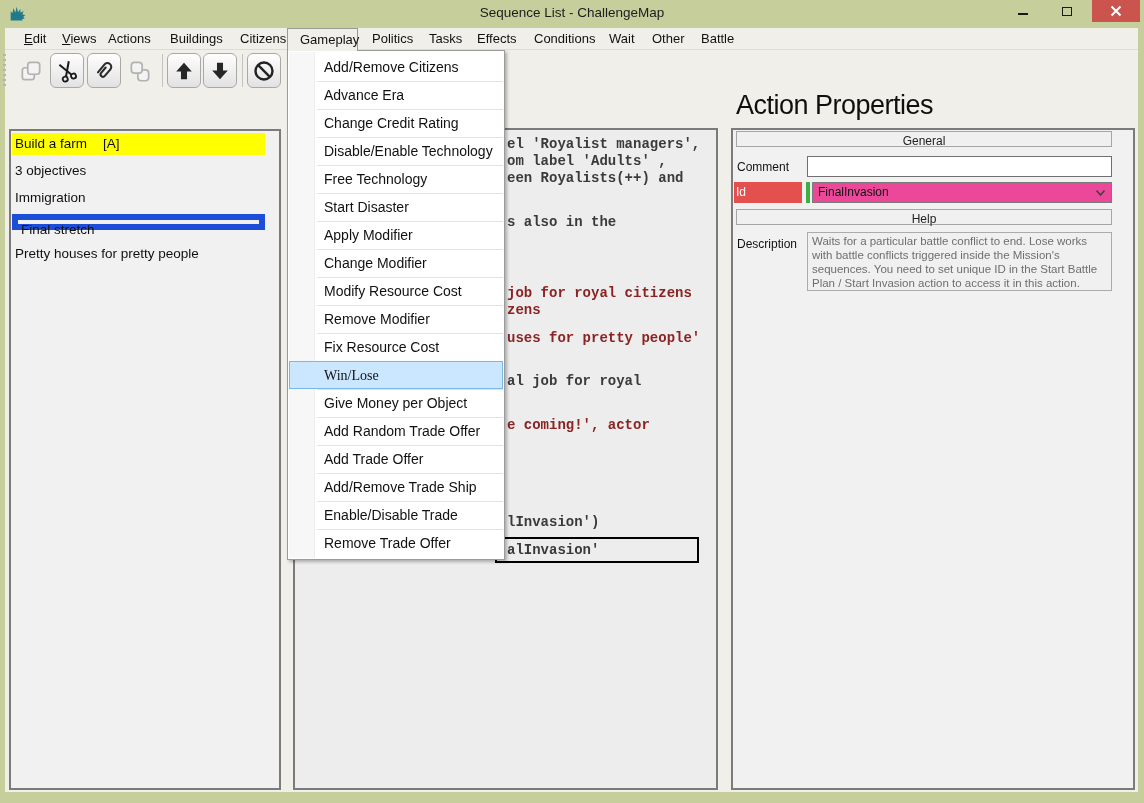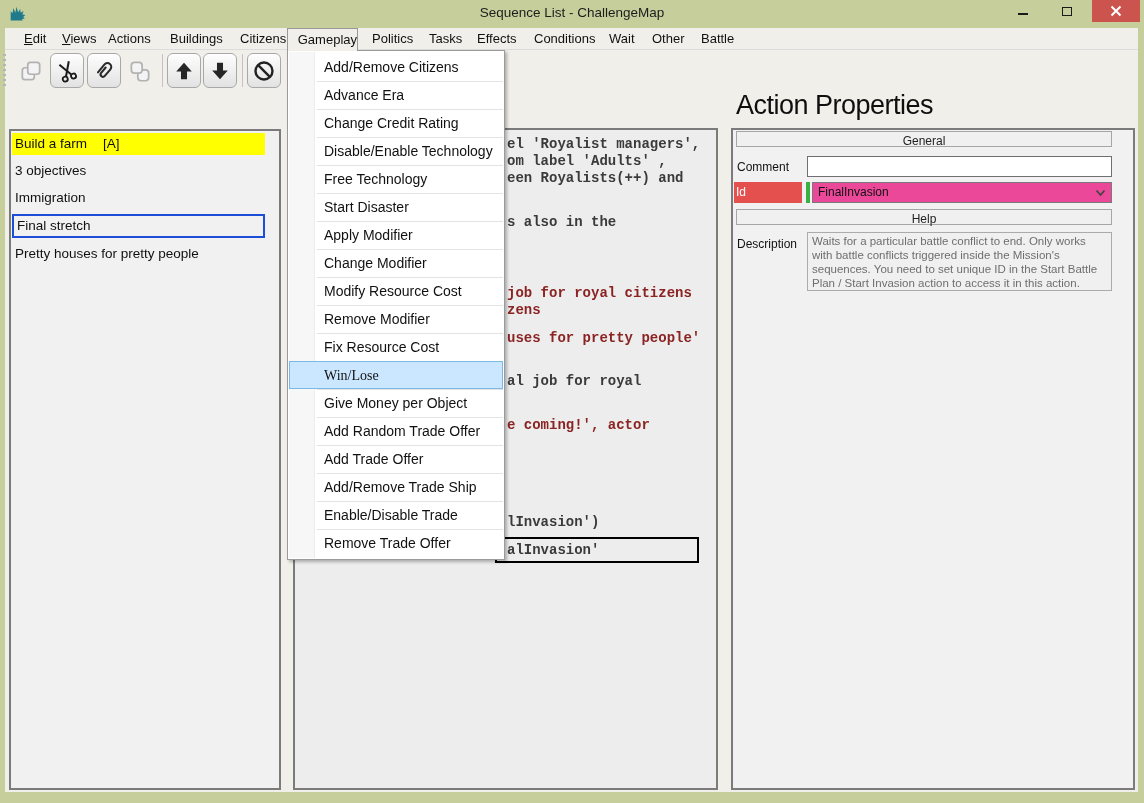--- a/index.html
+++ b/index.html
@@ -19,22 +19,22 @@
   .btn-max{left:1046px;width:42px;}
   .btn-close{left:1092px;width:48px;background:#cc544f;}
   .glyph-min{width:10px;height:2px;background:#1a1a1a;margin-top:6px;}
   .glyph-max{width:10px;height:9px;border:1.5px solid #1a1a1a;background:transparent;}
   
   .client{position:absolute;left:5px;top:28px;width:1133px;height:764px;background:#f0efe9;}
   
   .menubar{position:absolute;left:5px;top:28px;width:1133px;height:22px;border-bottom:1px solid #dcdcdc;}
   .mb-item{position:absolute;top:0;height:22px;line-height:22px;font-size:13px;color:#111;padding:0 4px;white-space:nowrap;cursor:default;}
   .ak::first-letter{text-decoration:underline;}
-  .mb-open{position:absolute;left:287px;top:28px;width:71px;height:23px;line-height:22px;text-align:right;
-    font-size:13px;color:#111;background:#f0efe9;border:1px solid #999;border-bottom:none;z-index:61;}
+  .mb-open{position:absolute;left:287px;top:28px;width:71px;height:23px;line-height:22px;text-align:left;
+    font-size:13px;color:#111;background:#f0efe9;border:1px solid #999;border-bottom:none;z-index:61;padding-left:12px;}
   
   .toolbar{position:absolute;left:5px;top:50px;width:1133px;height:40px;}
   .grip{position:absolute;left:3px;top:54px;width:3px;height:33px;
     background:repeating-linear-gradient(to bottom,#b5b5b5 0 2px,transparent 2px 5px);}
   .tbtn{position:absolute;top:53px;width:34px;height:35px;border:1px solid #a8a8a8;border-radius:6px;
     background:linear-gradient(#fefefe,#e2e2e2);display:flex;align-items:center;justify-content:center;
     box-shadow:inset 0 1px 0 #fff;}
   .tbtn.disabled{border:none;background:transparent;box-shadow:none;}
   .tsep{position:absolute;top:54px;width:1px;height:33px;background:#c3c3c3;}
   
@@ -42,21 +42,21 @@
   
   .big-box{position:absolute;border:2px solid #7b7b7b;}
   #seq-list{left:9px;top:129px;width:272px;height:661px;background:#f1f1f1;}
   #mid-panel{left:293px;top:128px;width:425px;height:662px;background:#ededed;}
   #right-panel{left:731px;top:128px;width:404px;height:662px;background:#f1f1f1;}
   
   .seq-item{position:absolute;left:1px;width:253px;height:22px;line-height:22px;font-size:13.5px;color:#111;
     padding-left:3px;white-space:nowrap;cursor:default;}
   .seq-sel{background:#ffff00;}
   .seq-badge{margin-left:16px;}
-  .seq-outline{border:2px solid #1d4ed8;height:24px;line-height:20px;}
+  .seq-outline{border:6px solid #1d4ed8;height:16px;line-height:20px;}
   
   .code-line{position:absolute;left:507px;font-family:"Liberation Mono", monospace;font-weight:700;
     font-size:14px;color:#3a3a3a;white-space:pre;z-index:5;}
   .maroon{color:#8b2323;}
   .code-box{position:absolute;left:495px;top:537px;width:204px;height:26px;border:2px solid #000;z-index:4;}
   
   .hdr-bar{position:absolute;left:736px;width:376px;height:16px;background:#f0f0f0;border:1px solid #a6a6a6;
     text-align:center;font-size:12px;line-height:18px;color:#222;}
   .fld-label{position:absolute;font-size:12px;color:#111;}
   .txt-input{position:absolute;left:807px;top:156px;width:305px;height:21px;border:1px solid #707070;
@@ -201,21 +201,21 @@
   <div class="id-red">Id</div>
   <div class="id-green"></div>
   <div class="combo">
     <span>FinalInvasion</span>
     <svg class="combo-chevron" width="11" height="8" viewBox="0 0 11 8">
         <path d="M1.5 1.5 L5.5 6 L9.5 1.5" fill="none" stroke="#444" stroke-width="1.8"></path>
       </svg>
   </div>
   <div class="hdr-bar" style="top:209px">Help</div>
   <div class="fld-label" style="left:737px;top:237px">Description</div>
-  <div class="desc-box">Waits for a particular battle conflict to end. Only works with battle conflicts triggered inside the Mission's sequences. You need to set unique ID in the Start Battle Plan / Start Invasion action to access it in this action.</div>
+  <div class="desc-box">Waits for a particular battle conflict to end. Lose works with battle conflicts triggered inside the Mission's sequences. You need to set unique ID in the Start Battle Plan / Start Invasion action to access it in this action.</div>
 
   <div class="dropdown">
     <div class="gutter"></div>
     <div class="mi">
         <span class="mi-t">Add/Remove Citizens</span>
       </div>
     <div class="mi">
         <span class="mi-t">Advance Era</span>
       </div>
     <div class="mi">

